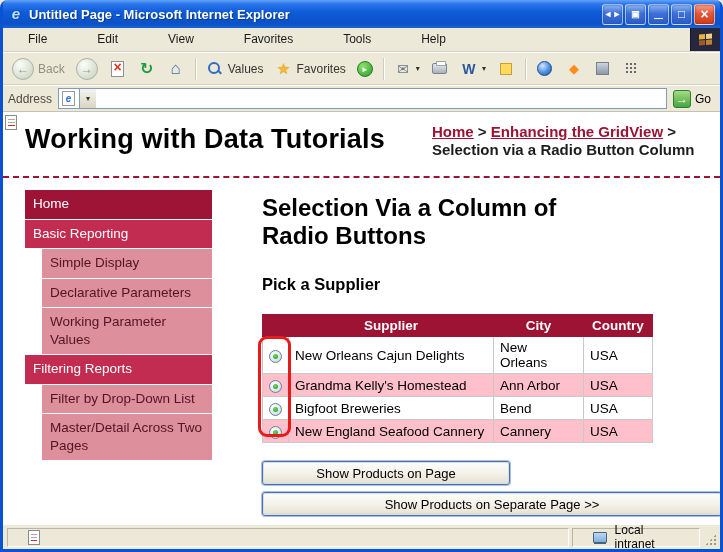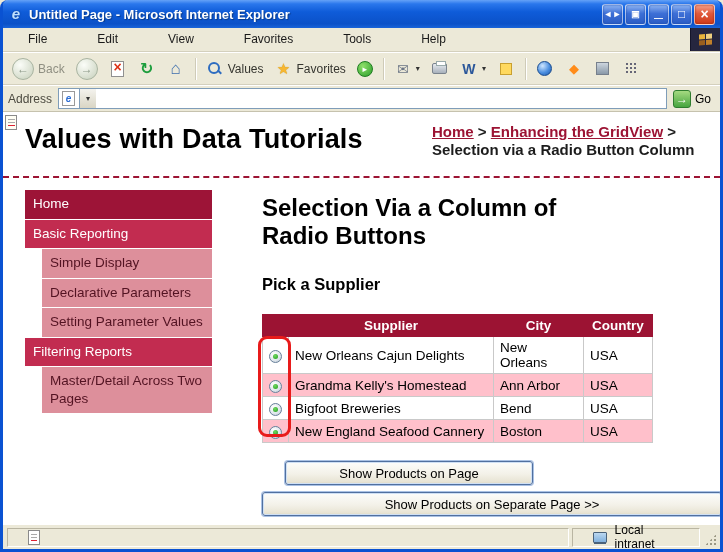--- a/index.html
+++ b/index.html
@@ -129,21 +129,21 @@
                   background:radial-gradient(circle at 40% 35%,#72d961,#1d9b1d); }
   .annotation { position:absolute; left:-4px; top:22px; width:33px; height:101px; border:3px solid #e81b1b;
                 border-radius:9px; pointer-events:none; }
 
   .btn-stack { margin-top:18px; }
   .xp-btn { display:block; height:24px; margin-bottom:7px; font-size:13px; cursor:pointer;
             font-family:"Liberation Sans","DejaVu Sans",sans-serif; color:#000;
             border:1px solid #51709f; border-radius:3px;
             background:linear-gradient(180deg,#fdfdfb,#f3f1e8 55%,#e8e4d4 90%,#dcd7c4);
             box-shadow:inset 0 0 0 1px #cfe0f5, 0 0 0 1px #a9c1e4; }
-  .xp-btn.b1 { width:248px;margin-left:23px; }
+  .xp-btn.b1 { width:248px; }
   .xp-btn.b2 { width:460px; }
 
   
   .statusbar { height:25px; flex:0 0 25px; background:#ece9d8; display:flex; align-items:center; gap:3px;
                padding:2px 2px 2px 4px; font-size:12px; border-top:1px solid #fff; box-shadow:0 -1px 0 #b9b5a2; }
   .pane { height:19px; display:flex; align-items:center; gap:8px; padding:0 20px;
           border:1px solid; border-color:#b9b5a2 #fff #fff #b9b5a2; }
   .pane.left { flex:1; }
   .pane.zone { width:128px; flex:0 0 128px; }
   .doc-ico { width:12px; height:15px; background:#fff; border:1px solid #8a8a8a; position:relative; }
@@ -285,35 +285,36 @@
     <span class="go-btn">
       <span class="go-sq">→</span>
       <span>Go</span>
     </span>
   </div>
 
   <div class="viewport">
     <span class="corner-doc"></span>
 
     <div class="page-header">
-      <div class="site-title">Values with Data Tutorials</div>
+      <div class="site-title">Working with Data Tutorials</div>
       <div class="breadcrumb">
         <span class="crumb-link">Home</span><span> &gt; </span><span class="crumb-link">Enhancing the GridView</span><span> &gt; </span><span>Selection via a Radio Button Column</span>
       </div>
     </div>
 
     <div class="content">
 
       <div class="sidebar">
         <div class="nav-item nav-top">Home</div>
         <div class="nav-item nav-section">Basic Reporting</div>
         <div class="nav-item nav-sub">Simple Display</div>
         <div class="nav-item nav-sub">Declarative Parameters</div>
-        <div class="nav-item nav-sub">Setting Parameter Values</div>
+        <div class="nav-item nav-sub">Working Parameter Values</div>
         <div class="nav-item nav-section">Filtering Reports</div>
+        <div class="nav-item nav-sub">Filter by Drop-Down List</div>
         <div class="nav-item nav-sub">Master/Detail Across Two Pages</div>
       </div>
 
       <div class="main">
         <div class="h1">Selection Via a Column of Radio Buttons</div>
         <div class="h2">Pick a Supplier</div>
 
         <div class="grid-wrap">
           <table class="grid">
             <tbody>
@@ -337,21 +338,21 @@
             </tr>
             <tr>
               <td class="c-radio"><span class="radio"></span></td>
               <td class="c-supplier">Bigfoot Breweries</td>
               <td class="c-city">Bend</td>
               <td class="c-country">USA</td>
             </tr>
             <tr class="alt">
               <td class="c-radio"><span class="radio"></span></td>
               <td class="c-supplier">New England Seafood Cannery</td>
-              <td class="c-city">Boston</td>
+              <td class="c-city">Cannery</td>
               <td class="c-country">USA</td>
             </tr>
           </tbody>
             </table>
           <div class="annotation"></div>
         </div>
 
         <div class="btn-stack">
           <button class="xp-btn b1">Show Products on Page</button>
           <button class="xp-btn b2">Show Products on Separate Page &gt;&gt;</button>

